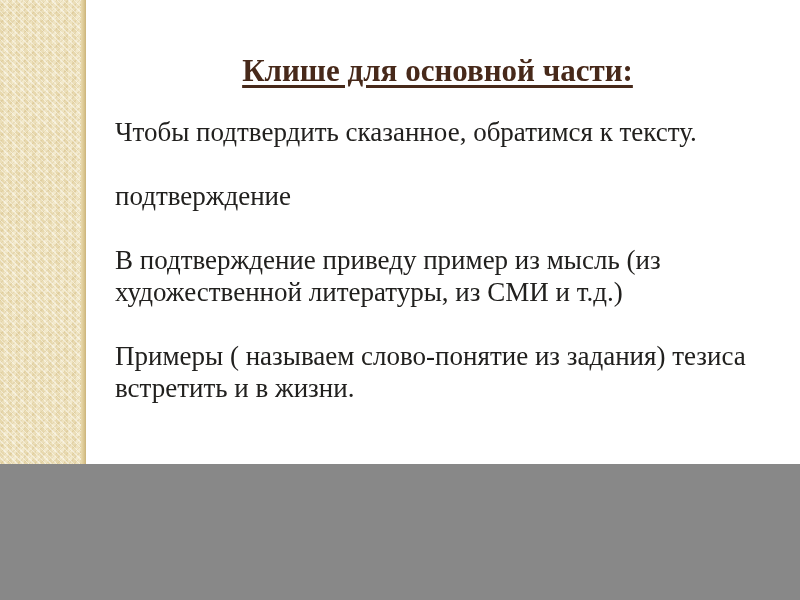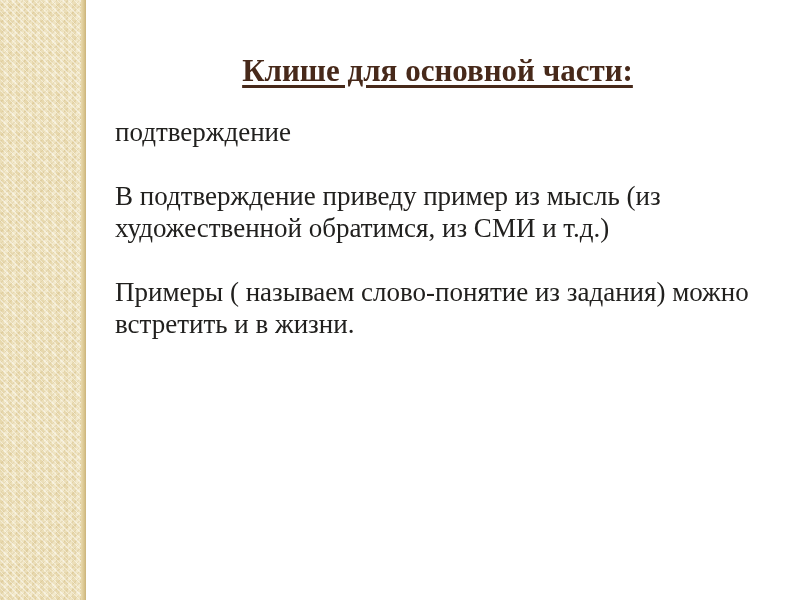--- a/index.html
+++ b/index.html
@@ -1,18 +1,18 @@
 <!DOCTYPE html>
 <html><head>
 <meta charset="utf-8">
 <style>
   html,body{margin:0;padding:0;background:#888;}
   .slide{
     position:relative;
-    width:800px;height:600px;
+    width:800px;height:464px;
     background:#ffffff;
     overflow:hidden;
     font-family:"Liberation Serif","DejaVu Serif",serif;
   }
   
   .stripe{
     position:absolute;left:0;top:0;bottom:0;width:86px;
     background-color:#efe3bd;
     background-image:
       repeating-linear-gradient(45deg, rgba(255,255,255,0.45) 0 1px, rgba(255,255,255,0) 1px 4px),
@@ -56,25 +56,28 @@
 <div class="slide">
   <div class="stripe">
     <div class="stripe-edge"></div>
   </div>
 
   <div class="content">
     <h1 class="title">Клише для основной части:</h1>
 
     <div class="body">
       <div class="paragraph">
+        <div class="text-line">Чтобы подтвердить сказанное, обратимся к тексту.</div>
+      </div>
+      <div class="paragraph">
         <div class="text-line">подтверждение</div>
       </div>
       <div class="paragraph">
         <div class="text-line">В подтверждение приведу пример из мысль (из</div>
-        <div class="text-line">художественной обратимся, из СМИ и т.д.)</div>
+        <div class="text-line">художественной литературы, из СМИ и т.д.)</div>
       </div>
       <div class="paragraph">
-        <div class="text-line">Примеры ( называем слово-понятие из задания) можно</div>
+        <div class="text-line">Примеры ( называем слово-понятие из задания) тезиса</div>
         <div class="text-line">встретить и в жизни.</div>
       </div>
     </div>
   </div>
 </div>
 
 </body></html>

